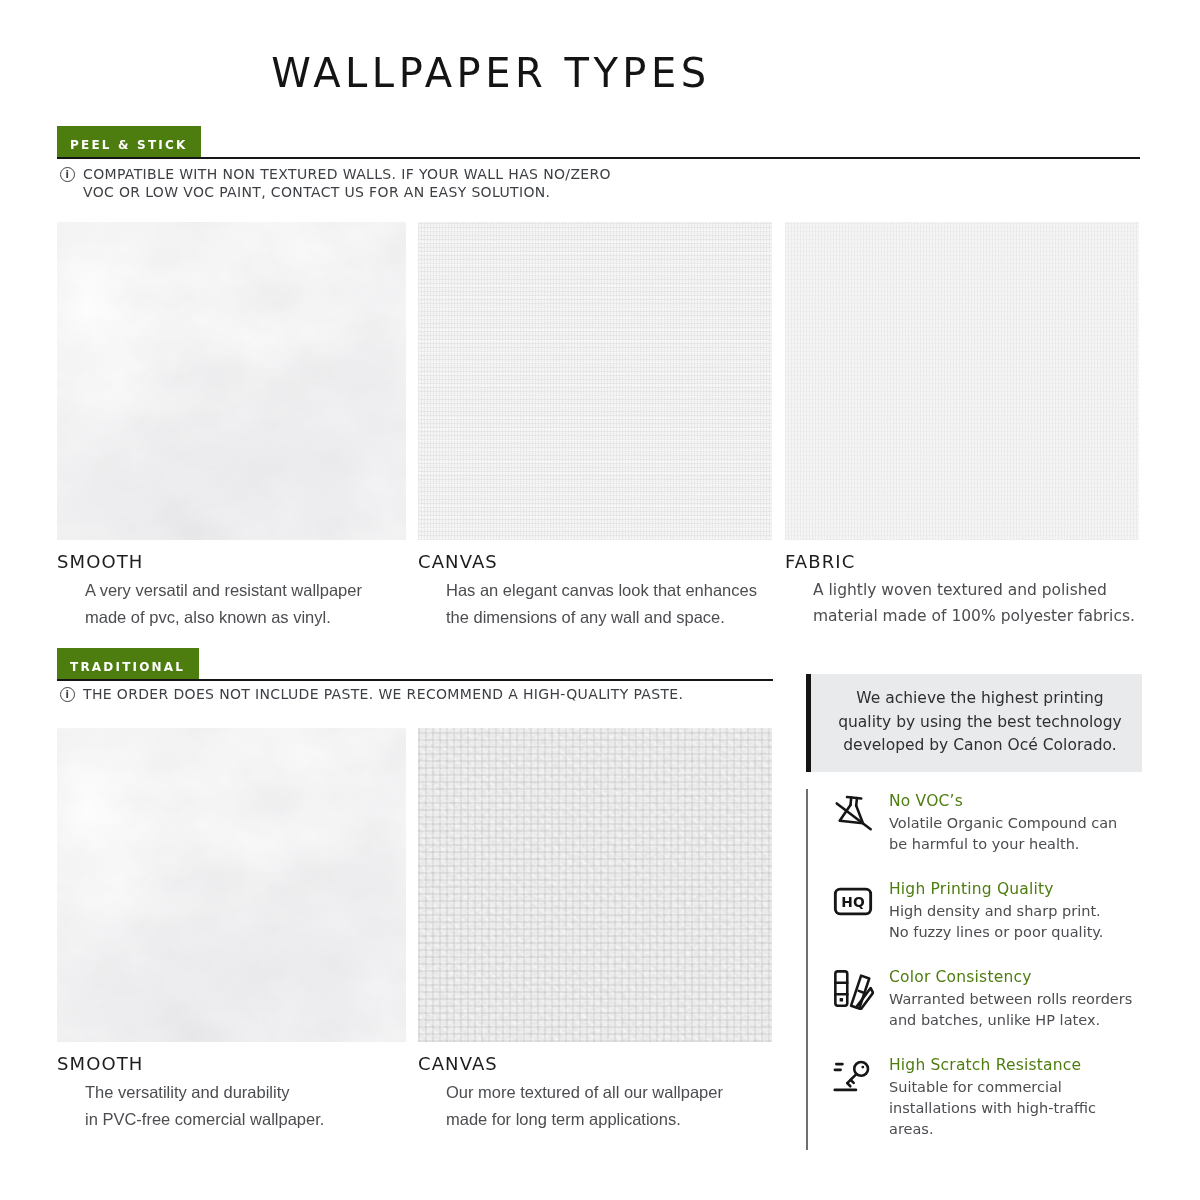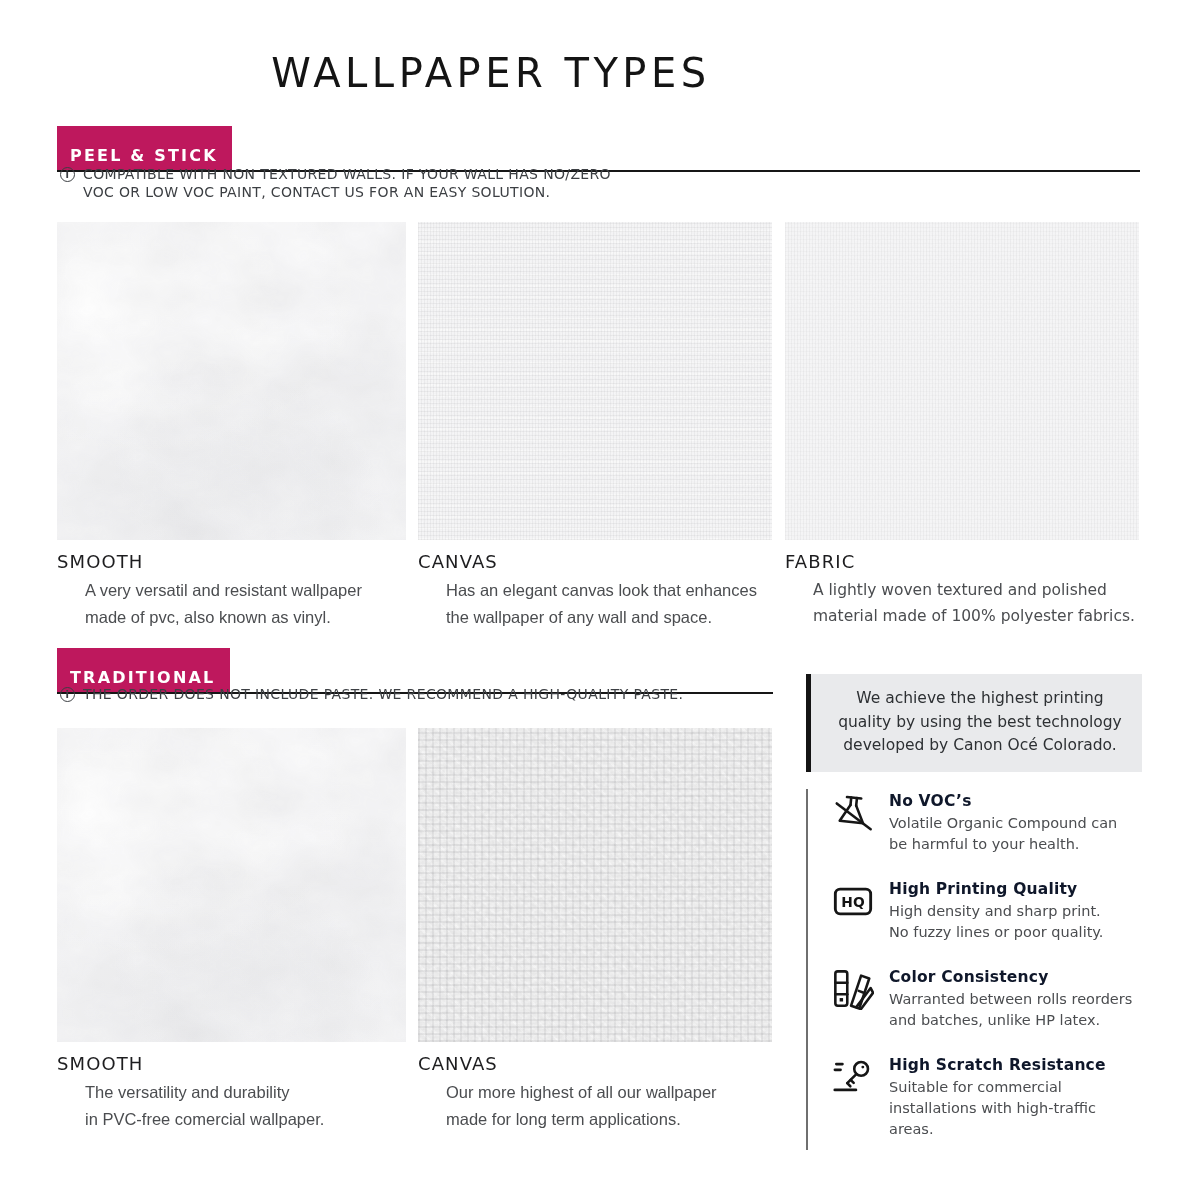--- a/index.html
+++ b/index.html
@@ -19,23 +19,23 @@
     font-size:40px; font-weight:500; letter-spacing:4.5px;
     color:#141414; white-space:nowrap;
   }
 
   
   .sec-head { position:absolute; left:57px; border-bottom:2px solid #161616; line-height:0; }
   #sec1-head { top:126px; width:1083px; }
   #sec2-head { top:648px; width:716px; }
   .badge {
     display:inline-block; line-height:normal;
-    background:#be185d; color:#ffffff;
-    font-size:16px; font-weight:600; letter-spacing:2.2px;
-    padding:20px 14px 5px 13px;
+    background:#4d7c0f; color:#ffffff;
+    font-size:12px; font-weight:600; letter-spacing:2.2px;
+    padding:12px 14px 5px 13px;
     white-space:nowrap;
   }
 
   
   .note {
     position:absolute; display:flex; gap:8px; align-items:flex-start;
     color:#3c3f43; font-size:14px; line-height:17.5px;
     letter-spacing:0.35px; font-weight:500; white-space:nowrap;
   }
   #note1 { left:60px; top:166px; }
@@ -106,21 +106,21 @@
     padding:3px 0 10px 24px;
     display:flex; flex-direction:column; gap:25px;
   }
   .feature { display:flex; gap:15px; align-items:flex-start; }
   .f-icon { flex:0 0 42px; width:42px; height:42px; }
   .f-icon svg {
     width:42px; height:42px; display:block;
     fill:none; stroke:#161616; stroke-width:2.7;
     stroke-linecap:round; stroke-linejoin:round;
   }
-  .f-title { font-size:15.5px; font-weight:700; color:#0f172a; letter-spacing:0.2px; }
+  .f-title { font-size:15.5px; font-weight:400; color:#4d7c0f; letter-spacing:0.2px; }
   .f-desc { margin-top:3px; font-size:14.5px; line-height:21px; color:#4b4d50; }
 </style>
 </head>
 <body>
 
 <svg width="0" height="0" style="position:absolute" aria-hidden="true">
   <defs>
     <filter id="f-cloud" x="0%" y="0%" width="100%" height="100%">
       <feTurbulence type="fractalNoise" baseFrequency="0.012 0.016" numOctaves="4" seed="11" stitchTiles="stitch"></feTurbulence>
       <feColorMatrix type="matrix" values="0 0 0 0 0.45  0 0 0 0 0.45  0 0 0 0 0.47  0 0 0 0.5 0"></feColorMatrix>
@@ -159,21 +159,21 @@
       <h3 class="sw-heading geo">SMOOTH</h3>
       <p class="sw-desc"><span>A very versatil and resistant wallpaper</span><br><span>made of pvc, also known as vinyl.</span></p>
     </div>
     <div class="col-b">
       <div class="swatch tex-canvas">
         <svg class="noise" style="opacity:.16" aria-hidden="true">
             <rect width="100%" height="100%" filter="url(#f-grain-fine)"></rect>
           </svg>
       </div>
       <h3 class="sw-heading geo">CANVAS</h3>
-      <p class="sw-desc"><span>Has an elegant canvas look that enhances</span><br><span>the wallpaper of any wall and space.</span></p>
+      <p class="sw-desc"><span>Has an elegant canvas look that enhances</span><br><span>the dimensions of any wall and space.</span></p>
     </div>
     <div class="col-c">
       <div class="swatch tex-fabric">
         <svg class="noise" style="opacity:.10" aria-hidden="true">
             <rect width="100%" height="100%" filter="url(#f-grain-fine)"></rect>
           </svg>
       </div>
       <h3 class="sw-heading geo">FABRIC</h3>
       <p class="sw-desc geo"><span>A lightly woven textured and polished</span><br><span>material made of 100% polyester fabrics.</span></p>
     </div>
@@ -198,21 +198,21 @@
       <h3 class="sw-heading geo">SMOOTH</h3>
       <p class="sw-desc"><span>The versatility and durability</span><br><span>in PVC-free comercial wallpaper.</span></p>
     </div>
     <div class="col-b">
       <div class="swatch tex-burlap">
         <svg class="noise" style="opacity:.30" aria-hidden="true">
             <rect width="100%" height="100%" filter="url(#f-grain-coarse)"></rect>
           </svg>
       </div>
       <h3 class="sw-heading geo">CANVAS</h3>
-      <p class="sw-desc"><span>Our more highest of all our wallpaper</span><br><span>made for long term applications.</span></p>
+      <p class="sw-desc"><span>Our more textured of all our wallpaper</span><br><span>made for long term applications.</span></p>
     </div>
   </div>
 
   <aside class="quote geo">
     <span>We achieve the highest printing</span><br>
     <span>quality by using the best technology</span><br>
     <span>developed by Canon Océ Colorado.</span>
   </aside>
 
   <div class="features geo">

